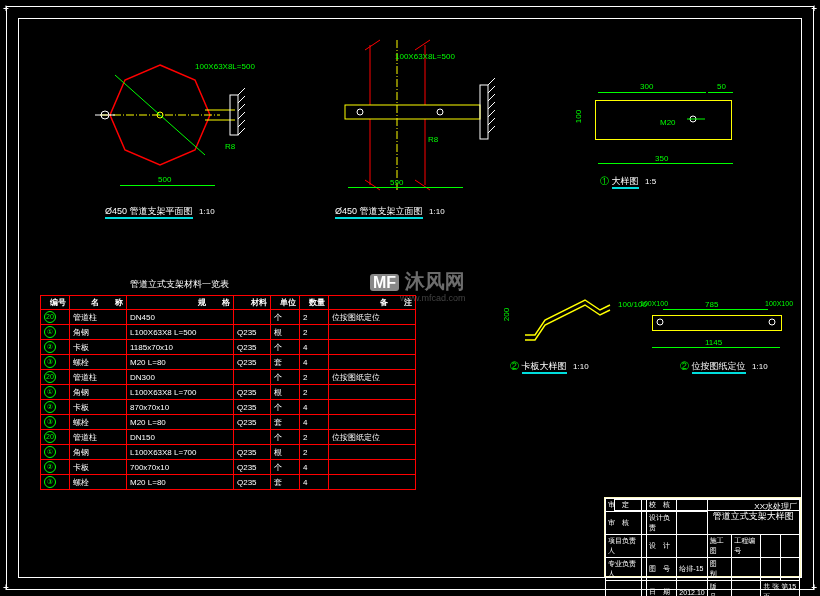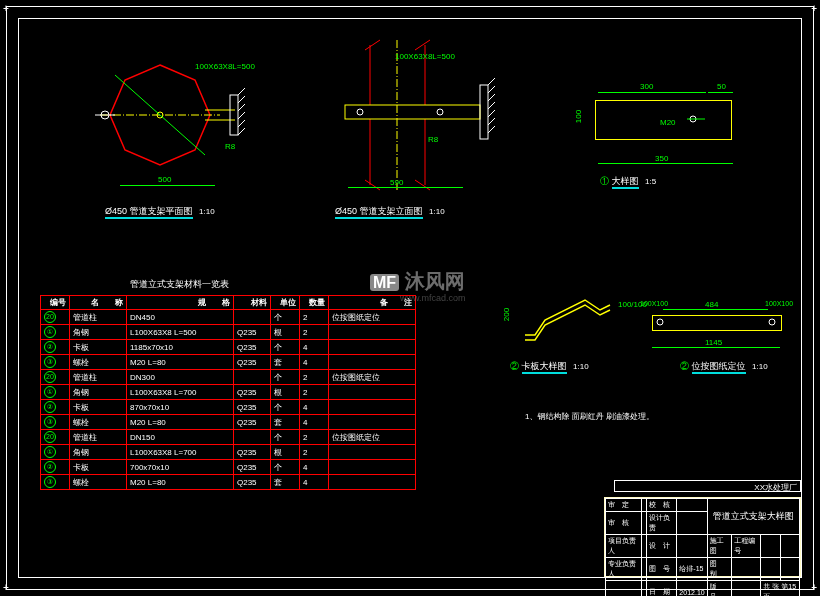--- a/index.html
+++ b/index.html
@@ -77,21 +77,21 @@
     height: 100%;
     font-size: 7px;
   }
   .title-block td {
     border: 1px solid #fff;
     padding: 1px 2px;
     color: #fff;
   }
   .drawing-number {
     position: absolute;
-    bottom: 104px;
+    bottom: 85px;
     right: 19px;
     border: 1px solid #fff;
     width: 187px;
     height: 12px;
     font-size: 8px;
     text-align: right;
     padding: 1px 3px;
     box-sizing: border-box;
   }
 
@@ -234,21 +234,21 @@
   <span style="color:#0f0">②</span>
   <span class="underline-cyan"><span>卡板大样图</span></span>
   <span class="scale">1:10</span>
 </div>
 
 <div class="yellow-rect" style="top:315px;left:652px;width:128px;height:14px"></div>
 <svg style="position:absolute;top:315px;left:650px" width="135" height="20">
   <circle cx="10" cy="7" r="3" fill="none" stroke="#fff"></circle>
   <circle cx="122" cy="7" r="3" fill="none" stroke="#fff"></circle>
 </svg>
-<div class="dim-text" style="top:300px;left:705px">484</div>
+<div class="dim-text" style="top:300px;left:705px">785</div>
 <div class="green-line" style="top:309px;left:663px;width:105px"></div>
 <div class="dim-text" style="top:338px;left:705px">1145</div>
 <div class="green-line" style="top:347px;left:652px;width:128px"></div>
 <div class="dim-text" style="top:300px;left:640px;font-size:7px">100X100</div>
 <div class="dim-text" style="top:300px;left:765px;font-size:7px">100X100</div>
 <div class="title-text" style="top:360px;left:680px">
   <span style="color:#0f0">②</span>
   <span class="underline-cyan"><span>位按图纸定位</span></span>
   <span class="scale">1:10</span>
 </div>
@@ -372,21 +372,20 @@
         <td>M20 L=80</td>
         <td>Q235</td>
         <td>套</td>
         <td>4</td>
         <td></td>
       </tr>
     </tbody>
 </table>
 
 <div class="notes">
-  <div class="item">1、钢结构除 面刷红丹 刷油漆处理。</div>
 </div>
 
 <div class="drawing-number">XX水处理厂</div>
 <div class="title-block">
   <table>
     <tbody>
         <tr>
       <td>审　定</td>
           <td></td>
       <td>校　核</td>

